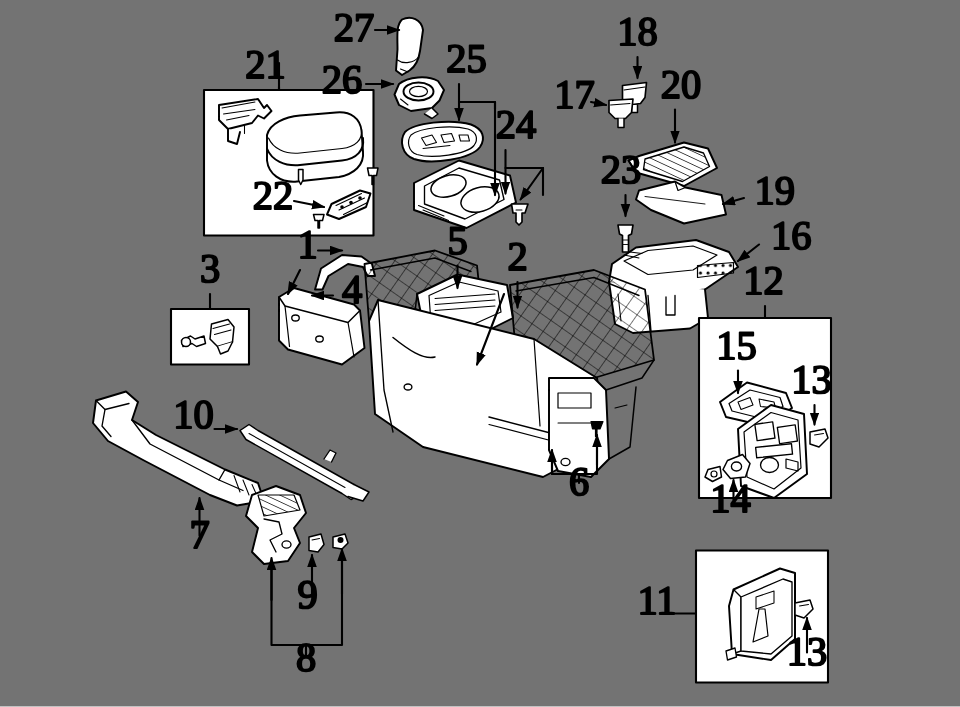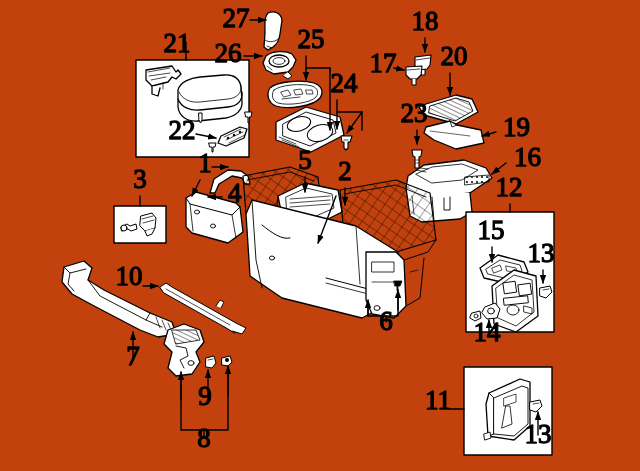--- a/index.html
+++ b/index.html
@@ -4,21 +4,21 @@
 <style>
   html, body {
     margin: 0;
     padding: 0;
     background: #ffffff;
   }
   #canvas {
     position: relative;
     width: 640px;
     height: 471px;
-    background: #c2410c;
+    background: #737373;
     font-family: "Liberation Serif", serif;
     overflow: hidden;
   }
   #canvas svg {
     position: absolute;
     top: 0;
     left: 0;
   }
   .callout {
     font-family: "Liberation Serif", serif;

